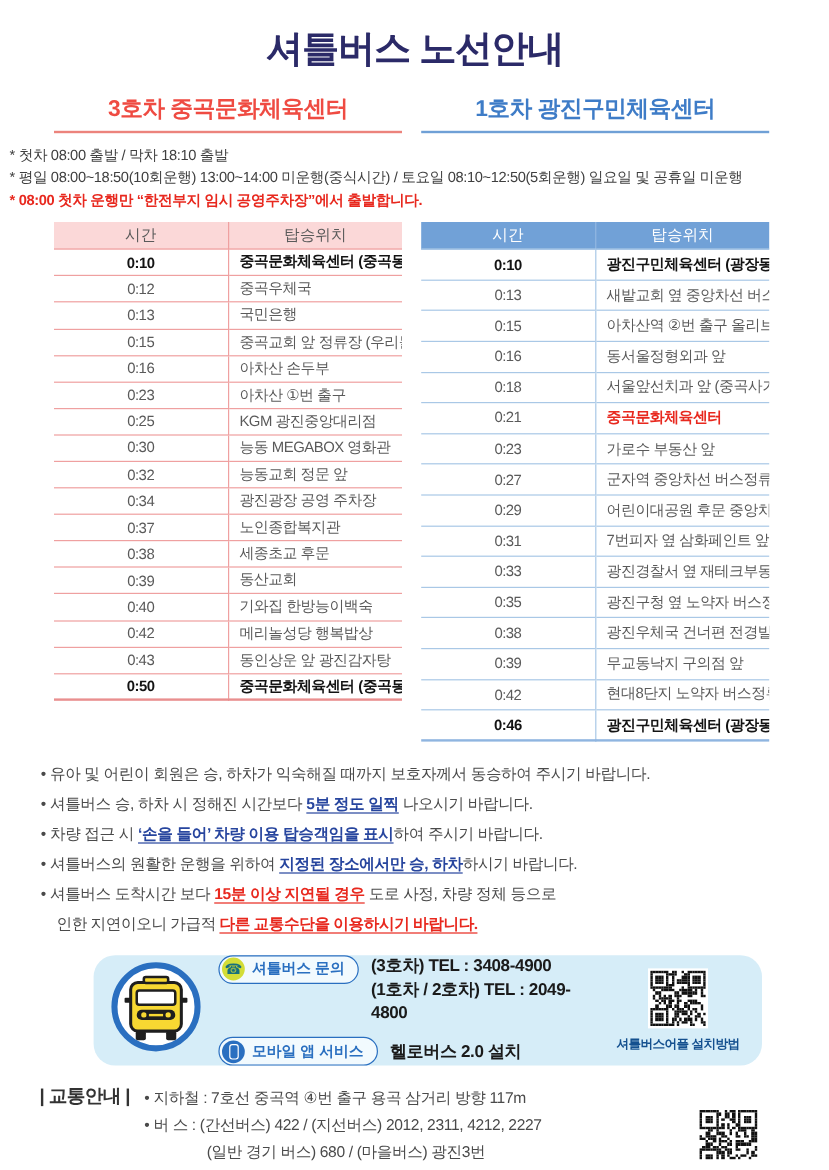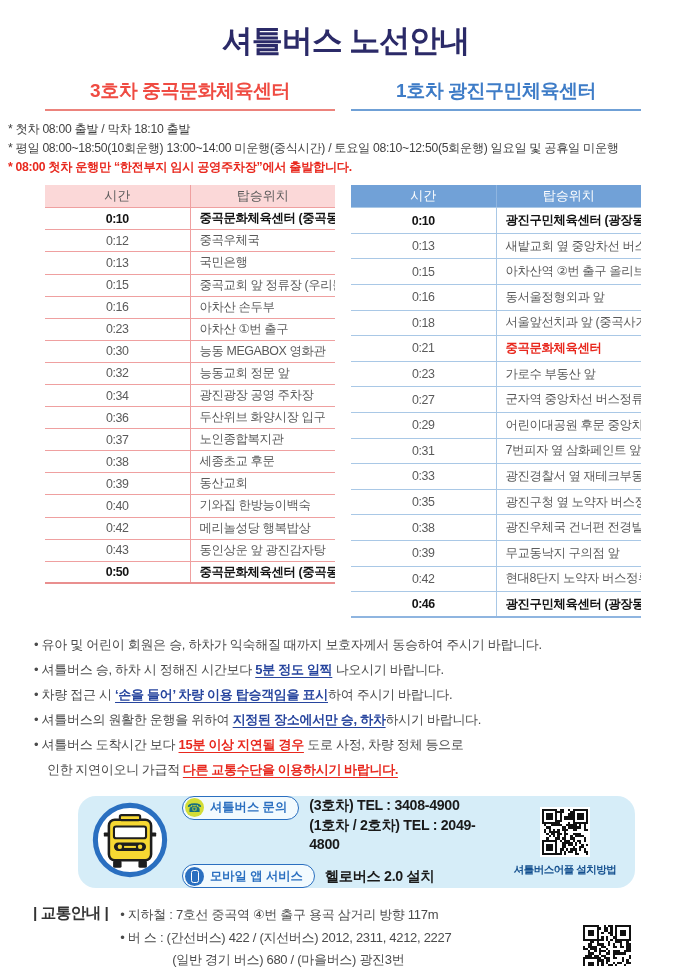--- a/index.html
+++ b/index.html
@@ -125,34 +125,34 @@
           </tr>
           <tr>
             <td class="time">0:16</td>
             <td class="loc">아차산 손두부</td>
           </tr>
           <tr>
             <td class="time">0:23</td>
             <td class="loc">아차산 ①번 출구</td>
           </tr>
           <tr>
+            <td class="time">0:25</td>
+            <td class="loc">KGM 광진중앙대리점</td>
+          </tr>
+          <tr>
             <td class="time">0:30</td>
             <td class="loc">능동 MEGABOX 영화관</td>
           </tr>
           <tr>
             <td class="time">0:32</td>
             <td class="loc">능동교회 정문 앞</td>
           </tr>
           <tr>
             <td class="time">0:34</td>
             <td class="loc">광진광장 공영 주차장</td>
-          </tr>
-          <tr>
-            <td class="time">0:36</td>
-            <td class="loc">두산위브 화양시장 입구</td>
           </tr>
           <tr>
             <td class="time">0:37</td>
             <td class="loc">노인종합복지관</td>
           </tr>
           <tr>
             <td class="time">0:38</td>
             <td class="loc">세종초교 후문</td>
           </tr>
           <tr>

